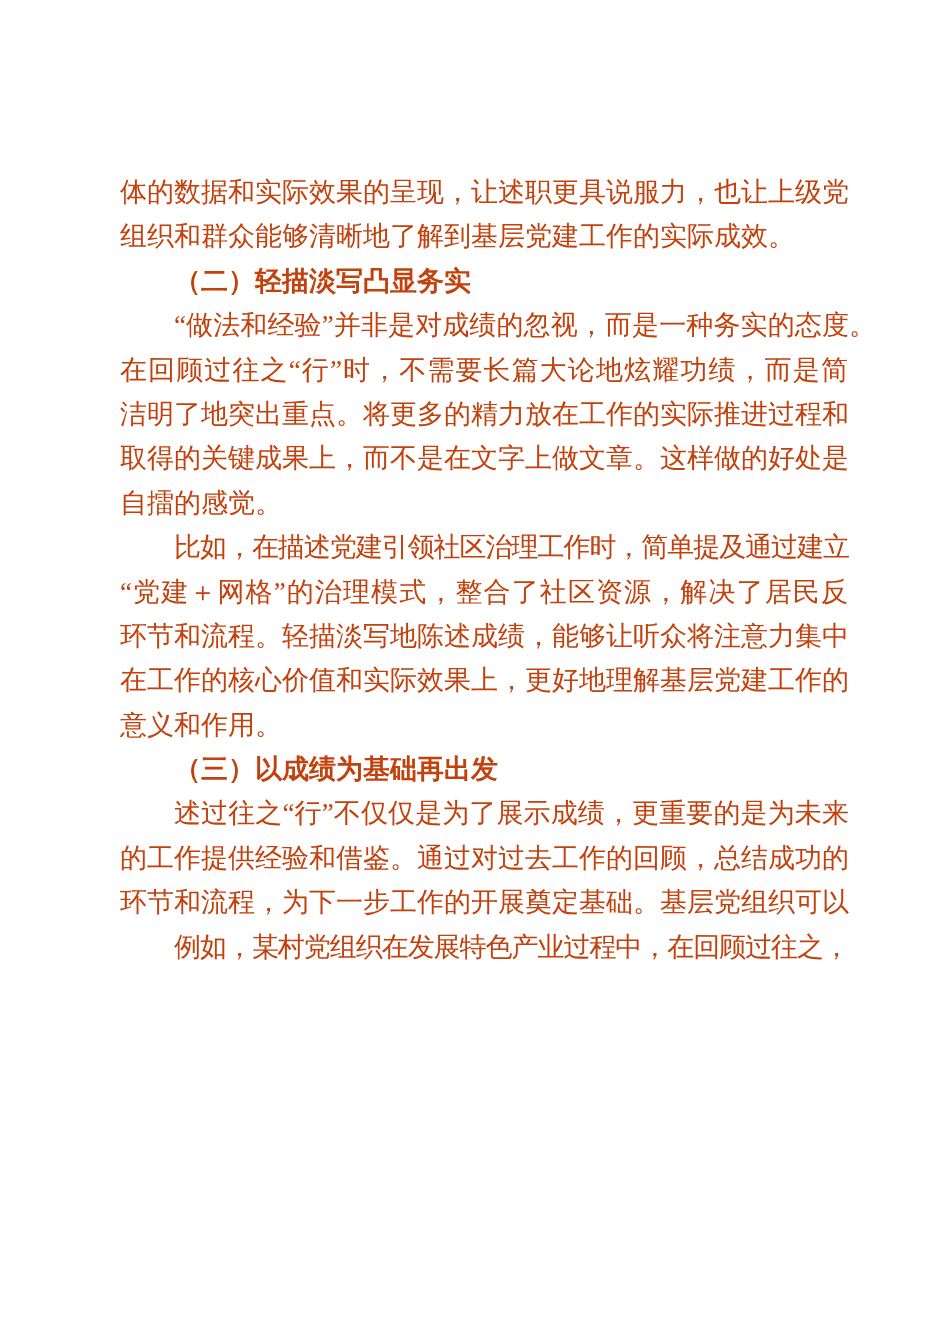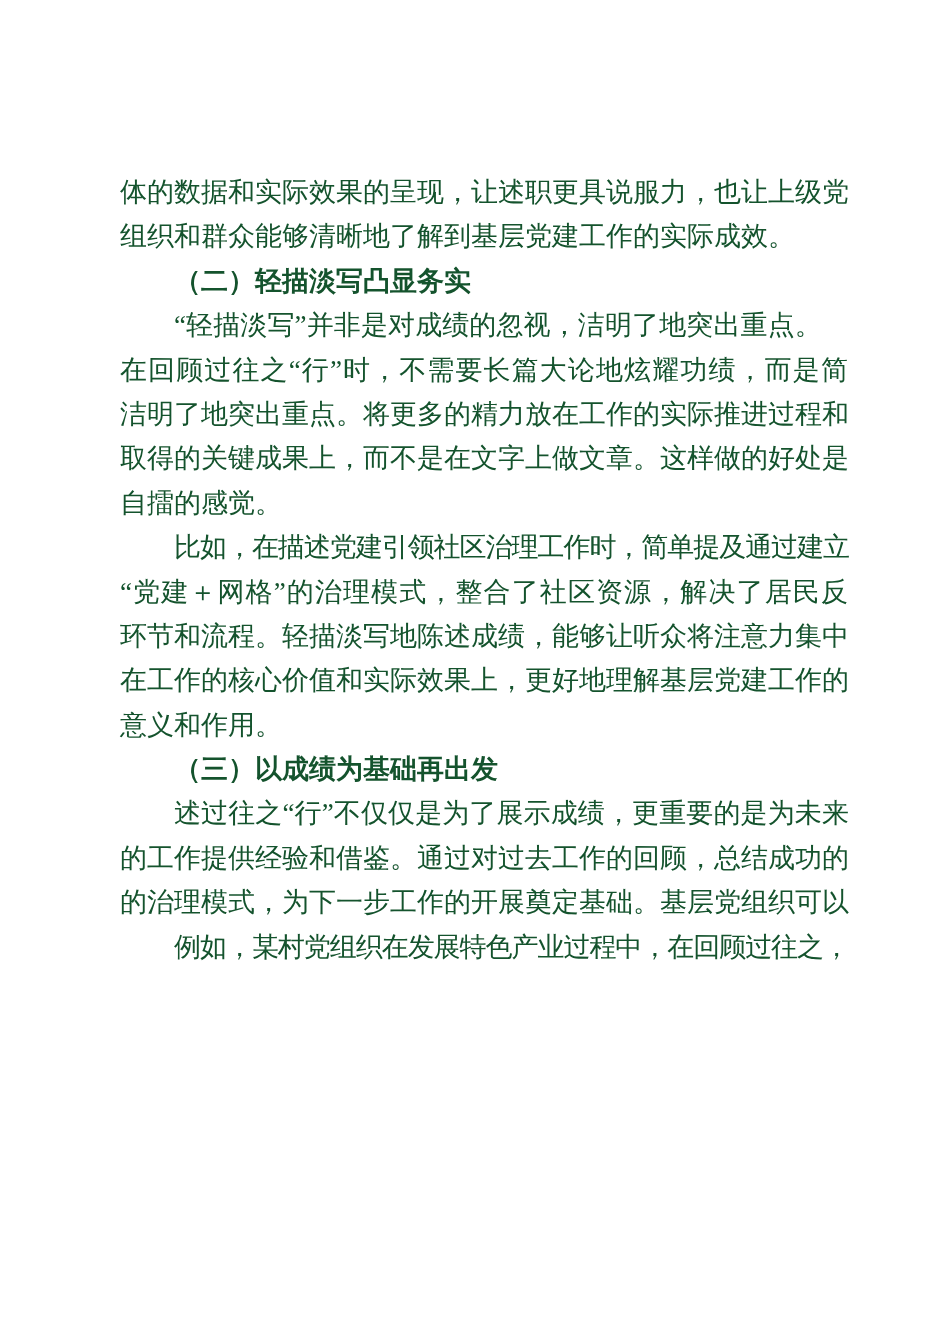--- a/index.html
+++ b/index.html
@@ -20,50 +20,50 @@
     position: absolute;
     left: 120px;
     top: 170px;
     width: 729px;
   }
   .line {
     height: 44.4px;
     line-height: 44.4px;
     font-size: 27px;
     white-space: nowrap;
-    color: #14532d;
+    color: #c2410c;
   }
   .line.indent {
     padding-left: 54px;
   }
   .line.heading {
     font-weight: 700;
   }
   .line-text {
     display: inline-block;
     white-space: nowrap;
   }
 </style>
 </head>
 <body>
 
 <div class="page">
   <div class="doc-body">
       <div class="line body"><span class="line-text">体的数据和实际效果的呈现，让述职更具说服力，也让上级党</span></div>
       <div class="line body"><span class="line-text">组织和群众能够清晰地了解到基层党建工作的实际成效。</span></div>
       <div class="line heading indent"><span class="line-text">（二）轻描淡写凸显务实</span></div>
-      <div class="line body indent"><span class="line-text" style="letter-spacing: 0.116587px;">“轻描淡写”并非是对成绩的忽视，洁明了地突出重点。</span></div>
+      <div class="line body indent"><span class="line-text" style="letter-spacing: 0.116587px;">“做法和经验”并非是对成绩的忽视，而是一种务实的态度。</span></div>
       <div class="line body"><span class="line-text" style="letter-spacing: 1.11227px;">在回顾过往之“行”时，不需要长篇大论地炫耀功绩，而是简</span></div>
       <div class="line body"><span class="line-text">洁明了地突出重点。将更多的精力放在工作的实际推进过程和</span></div>
       <div class="line body"><span class="line-text">取得的关键成果上，而不是在文字上做文章。这样做的好处是</span></div>
       <div class="line body"><span class="line-text">自擂的感觉。</span></div>
       <div class="line body indent"><span class="line-text" style="letter-spacing: -1.03846px;">比如，在描述党建引领社区治理工作时，简单提及通过建立</span></div>
       <div class="line body"><span class="line-text" style="letter-spacing: 1.11227px; text-align: right;">“党建＋网格”的治理模式，整合了社区资源，解决了居民反</span></div>
       <div class="line body"><span class="line-text">环节和流程。轻描淡写地陈述成绩，能够让听众将注意力集中</span></div>
       <div class="line body"><span class="line-text">在工作的核心价值和实际效果上，更好地理解基层党建工作的</span></div>
       <div class="line body"><span class="line-text">意义和作用。</span></div>
       <div class="line heading indent"><span class="line-text">（三）以成绩为基础再出发</span></div>
       <div class="line body indent"><span class="line-text" style="letter-spacing: 0.116587px;">述过往之“行”不仅仅是为了展示成绩，更重要的是为未来</span></div>
       <div class="line body"><span class="line-text">的工作提供经验和借鉴。通过对过去工作的回顾，总结成功的</span></div>
-      <div class="line body"><span class="line-text">的治理模式，为下一步工作的开展奠定基础。基层党组织可以</span></div>
+      <div class="line body"><span class="line-text">环节和流程，为下一步工作的开展奠定基础。基层党组织可以</span></div>
       <div class="line body indent"><span class="line-text" style="letter-spacing: -1.03846px;">例如，某村党组织在发展特色产业过程中，在回顾过往之，</span></div>
     </div>
 </div>
 
 </body></html>

